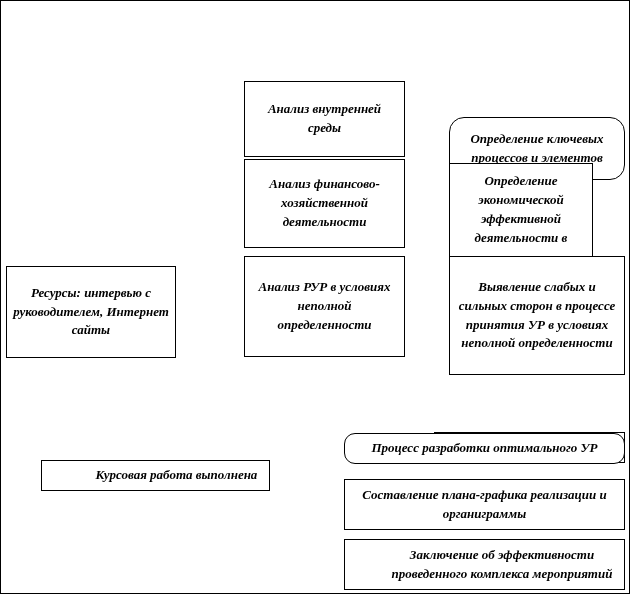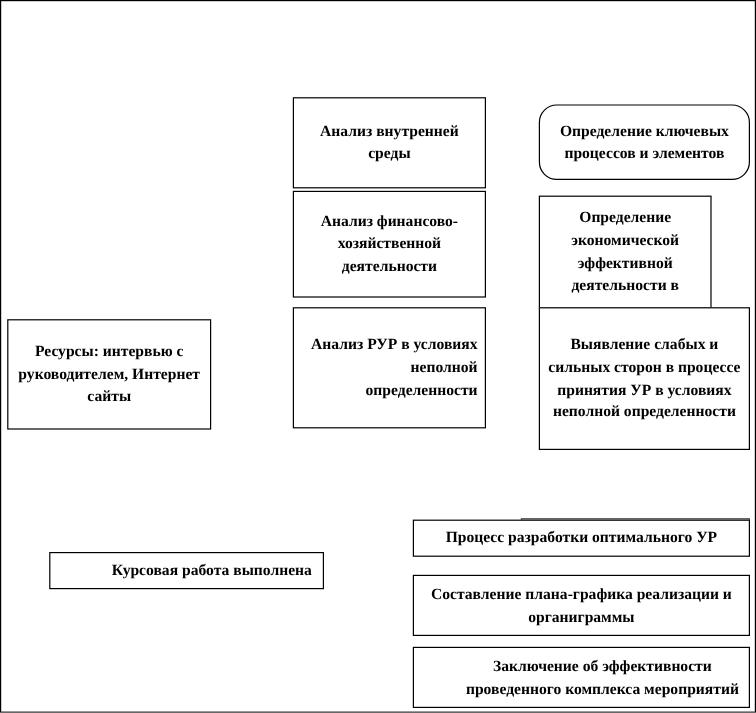--- a/index.html
+++ b/index.html
@@ -8,51 +8,52 @@
     background: #ffffff;
   }
   #canvas {
     position: relative;
     width: 628px;
     height: 592px;
     background: #ffffff;
     border: 1px solid #000000;
     font-family: "Liberation Serif", "DejaVu Serif", serif;
     overflow: hidden;
+    font-style: italic;
   }
   .dbox {
     position: absolute;
     box-sizing: border-box;
     border: 1px solid #000000;
     background: #ffffff;
     display: flex;
     align-items: center;
     justify-content: center;
     text-align: center;
     font-weight: bold;
     font-size: 13px;
     line-height: 1.45;
     color: #000000;
     padding: 2px 6px;
   }
   
   .b-internal   { left: 243px; top: 80px;  width: 161px; height: 76px; }
   .b-fin        { left: 243px; top: 158px; width: 161px; height: 89px; justify-content: center; }
-  .b-rur        { left: 243px; top: 255px; width: 161px; height: 101px; text-align: right; }
+  .b-rur        { left: 243px; top: 255px; width: 161px; height: 101px; }
   
-  .b-key        { left: 448px; top: 86px; width: 176px; height: 63px; border-radius: 15px; }
+  .b-key        { left: 448px; top: 116px; width: 176px; height: 63px; border-radius: 15px; }
   .b-econ       { left: 448px; top: 162px; width: 144px; height: 94px; }
   .b-weak       { left: 448px; top: 255px; width: 176px; height: 119px; }
   
   .b-res        { left: 5px;   top: 265px; width: 170px; height: 92px; }
   
   .b-nodef      { left: 65px;  top: 391px; width: 191px; height: 31px; }
   .b-def        { left: 433px; top: 391px; width: 191px; height: 31px; margin-top: 40px; }
   .b-done       { left: 40px;  top: 459px; width: 229px; height: 31px; padding-left: 48px; }
-  .b-optim      { left: 343px; top: 432px; width: 281px; height: 31px; }
+  .b-optim      { left: 343px; top: 432px; width: 281px; height: 31px; border-radius: 11px; }
   .b-plan       { left: 343px; top: 478px; width: 281px; height: 51px; align-items: center; }
   .b-concl      { left: 343px; top: 538px; width: 281px; height: 51px; padding-left: 41px; }
 </style>
 </head>
 <body>
 
 <div id="canvas">
 
   <div class="dbox b-internal">
     <span>Анализ внутренней среды</span>

